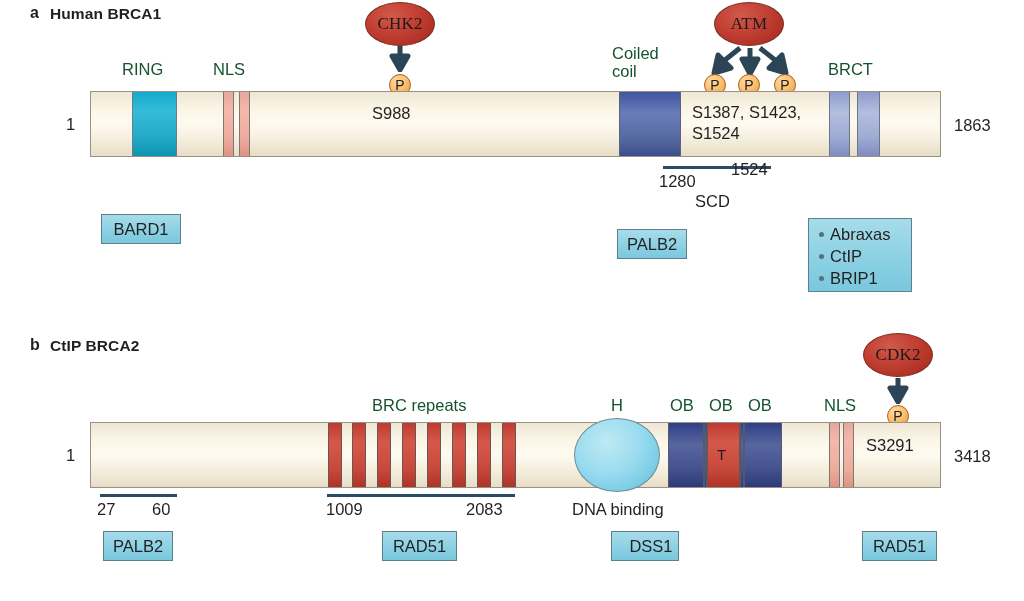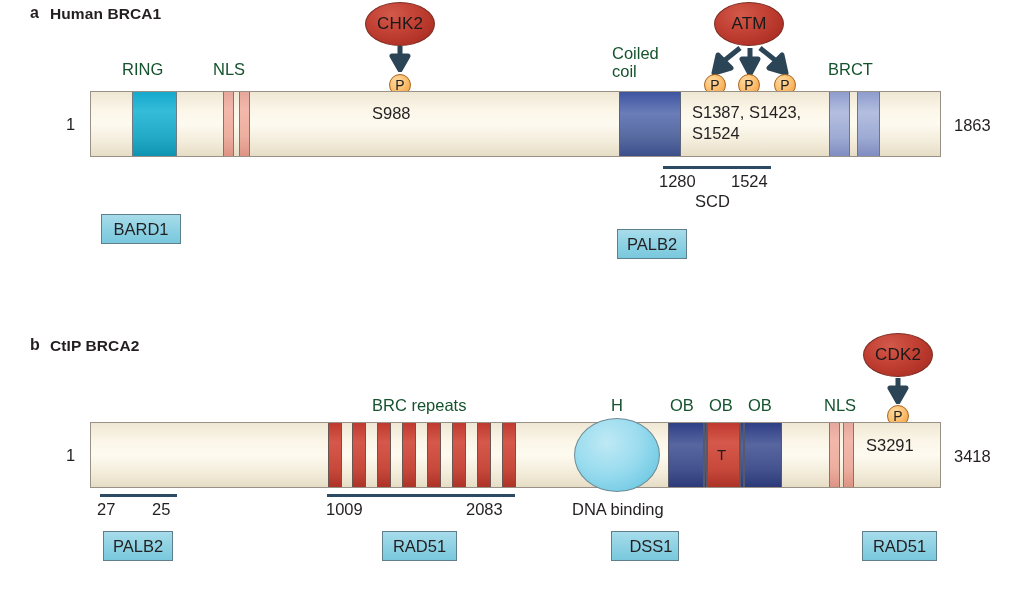--- a/index.html
+++ b/index.html
@@ -91,20 +91,21 @@
     border-radius:50%;
     border:1px solid #7c2b21;
     background:radial-gradient(ellipse at 38% 28%, #d2594a 0%, #c24134 42%, #b03126 75%, #98251c 100%);
     color:#1a1a1a;
     display:flex;
     align-items:center;
     justify-content:center;
     font-size:17px;
     letter-spacing:.2px;
     box-sizing:border-box;
+    font-family:Liberation Serif, serif;
   }
 
   
   .phos{
     position:absolute;
     width:22px;height:22px;
     border-radius:50%;
     border:1px solid #a9641c;
     background:radial-gradient(circle at 36% 30%, #ffd9a0 0%, #fcc173 45%, #f4a94f 78%, #e39437 100%);
     display:flex;align-items:center;justify-content:center;
@@ -254,28 +255,35 @@
   </div>
 
   <div class="site-label" style="left:372px; top:104px;">S988</div>
   <div class="site-label" style="left:692px; top:103px;">S1387, S1423,</div>
   <div class="site-label" style="left:692px; top:124px;">S1524</div>
 
   <div class="endnum" style="left:954px; top:116px;">1863</div>
 
   <div class="rule" style="left:663px; top:166px; width:108px;"></div>
   <div class="rulenum" style="left:659px; top:172px;">1280</div>
-  <div class="rulenum" style="left:731px; top:172px;">1524</div>
+  <div class="rulenum" style="left:731px; top:160px;">1524</div>
   <div class="caption" style="left:695px; top:192px;">SCD</div>
 
   <div class="pbox" style="left:101px; top:214px; width:80px; height:30px;">
     <span>BARD1</span>
   </div>
   <div class="pbox" style="left:617px; top:229px; width:70px; height:30px;">
     <span>PALB2</span>
+  </div>
+  <div class="pbox-list" style="left:808px; top:218px; width:104px; height:74px;">
+    <ul>
+      <li>Abraxas</li>
+      <li>CtIP</li>
+      <li>BRIP1</li>
+    </ul>
   </div>
 
   <div class="abs panel-letter" style="left:30px; top:337px;">b</div>
   <div class="abs panel-title" style="left:50px; top:338px;">CtIP BRCA2</div>
 
   <div class="kinase" style="left:863px; top:333px; width:70px; height:44px;">
     <span>CDK2</span>
   </div>
   <svg class="arrow" style="left:886px; top:378px;" width="24" height="26" viewBox="0 0 24 26">
     <path d="M12 0 L12 13 M12 24 L4 10 L20 10 Z" stroke="#2b4557" stroke-width="5" fill="#2b4557" stroke-linejoin="round"></path>
@@ -317,21 +325,21 @@
   <div class="oval-helical" style="left:574px; top:418px; width:86px; height:74px;"></div>
 
   <div class="abs" style="left:717px; top:446px; font-size:15px; color:#231f20;">T</div>
 
   <div class="site-label" style="left:866px; top:436px;">S3291</div>
 
   <div class="endnum" style="left:954px; top:447px;">3418</div>
 
   <div class="rule" style="left:100px; top:494px; width:77px;"></div>
   <div class="rulenum" style="left:97px; top:500px;">27</div>
-  <div class="rulenum" style="left:152px; top:500px;">25</div>
+  <div class="rulenum" style="left:152px; top:500px;">60</div>
 
   <div class="rule" style="left:327px; top:494px; width:188px;"></div>
   <div class="rulenum" style="left:326px; top:500px;">1009</div>
   <div class="rulenum" style="left:466px; top:500px;">2083</div>
 
   <div class="caption" style="left:572px; top:500px;">DNA binding</div>
 
   <div class="pbox" style="left:103px; top:531px; width:70px; height:30px;">
     <span>PALB2</span>
   </div>

